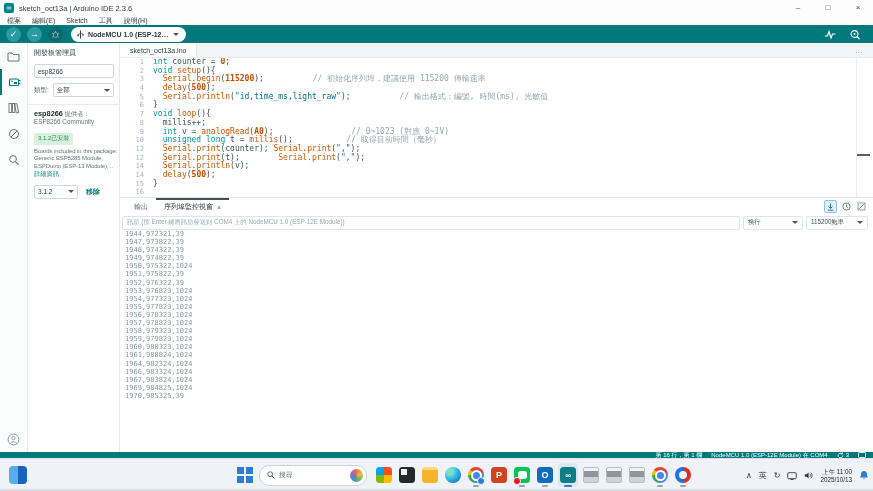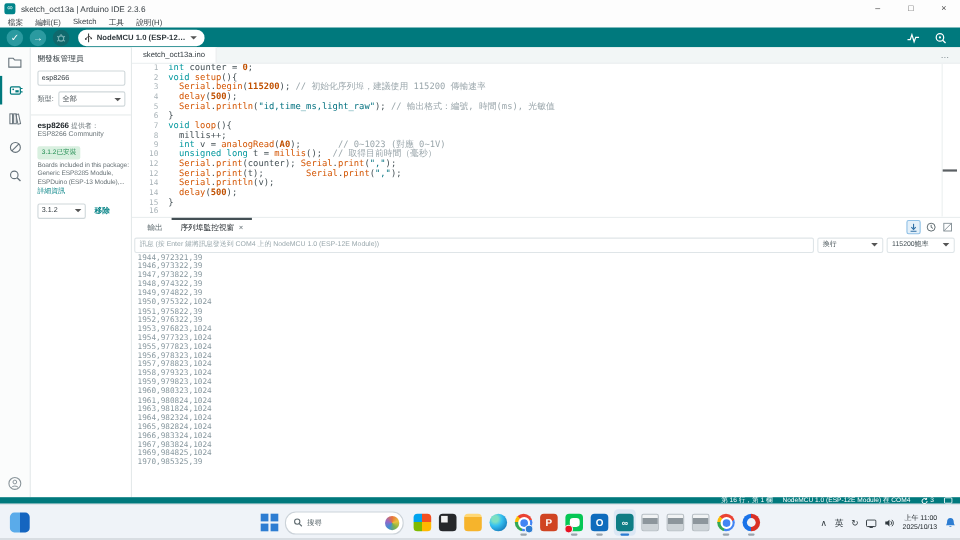--- a/index.html
+++ b/index.html
@@ -49,21 +49,21 @@
   .tabbar{height:14px;background:#f2f6f6;border-bottom:1px solid #e8eced;display:flex;align-items:stretch;position:relative;}
   .etab{background:#fff;border-right:1px solid #e8eced;display:flex;align-items:center;padding:0 10px;font-size:7px;color:#30393e;}
   .tab-overflow{position:absolute;right:10px;top:0;bottom:0;display:flex;align-items:center;font-size:8px;color:#7c878c;}
   .code{position:relative;flex:0 0 139px;background:#fff;overflow:hidden;font-family:"DejaVu Sans Mono",monospace;}
   .cl{height:8.7px;line-height:8.7px;white-space:pre;font-size:8px;display:flex;}
   .ln{width:24px;flex:0 0 24px;text-align:right;padding-right:9px;color:#aab4b9;font-size:7px;}
   .tok-k{color:#00979d;}
   .tok-f{color:#d35400;}
   .tok-n{color:#c05000;font-weight:bold;}
   .tok-s{color:#00707f;}
-  .tok-c{color:#9aa6ab;}
+  .tok-c{color:#9aa6ab;margin-left:44px;}
   .tok-p{color:#434f54;}
   .scroll-line{position:absolute;top:0;bottom:0;right:16px;border-right:1px solid #eceff0;}
   .scroll-dash{position:absolute;right:3px;top:96px;width:13px;height:2px;background:#5a5f63;}
   
   .bpanel{flex:1;border-top:1px solid #dfe5e7;display:flex;flex-direction:column;min-height:0;}
   .bp-tabs{height:16px;display:flex;align-items:stretch;padding-left:6px;background:#fff;position:relative;}
   .bp-tab{display:flex;align-items:center;gap:4px;padding:0 8px;font-size:7px;color:#5f6b70;border-top:2px solid transparent;}
   .bp-tab.active{color:#23292d;border-top:2px solid #434f54;}
   .bp-close{color:#5f6b70;font-size:7px;}
   .bp-icons{position:absolute;right:6px;top:2px;display:flex;align-items:center;gap:4px;}
@@ -324,39 +324,36 @@
             <span>換行</span>
             <span class="caret"></span>
           </div>
           <div class="bp-select baud">
             <span>115200鮑率</span>
             <span class="caret"></span>
           </div>
         </div>
         <div class="serial-out" id="serial-output">
             <div class="sline">1944,972321,39</div>
-            <div class="sline">1946,973322,39</div>
             <div class="sline">1947,973822,39</div>
             <div class="sline">1948,974322,39</div>
             <div class="sline">1949,974822,39</div>
             <div class="sline">1950,975322,1024</div>
             <div class="sline">1951,975822,39</div>
             <div class="sline">1952,976322,39</div>
             <div class="sline">1953,976823,1024</div>
             <div class="sline">1954,977323,1024</div>
             <div class="sline">1955,977823,1024</div>
             <div class="sline">1956,978323,1024</div>
             <div class="sline">1957,978823,1024</div>
             <div class="sline">1958,979323,1024</div>
             <div class="sline">1959,979823,1024</div>
             <div class="sline">1960,980323,1024</div>
             <div class="sline">1961,980824,1024</div>
-            <div class="sline">1963,981824,1024</div>
             <div class="sline">1964,982324,1024</div>
-            <div class="sline">1965,982824,1024</div>
             <div class="sline">1966,983324,1024</div>
             <div class="sline">1967,983824,1024</div>
             <div class="sline">1969,984825,1024</div>
             <div class="sline">1970,985325,39</div>
           </div>
       </div>
     </div>
   </div>
 
   <div class="statusbar">

